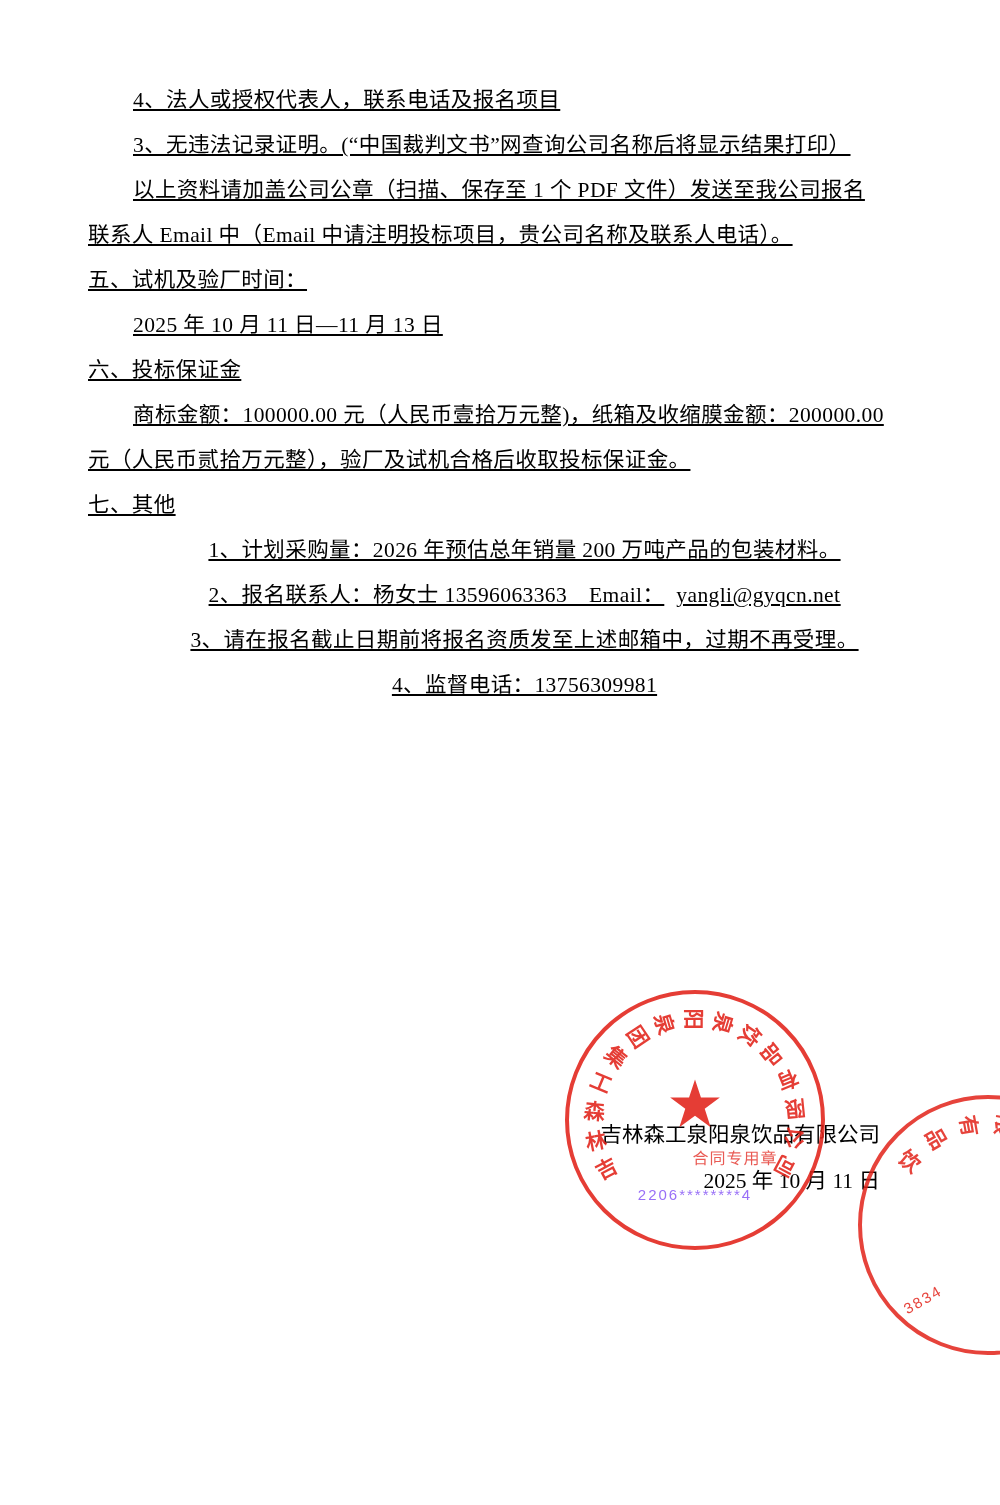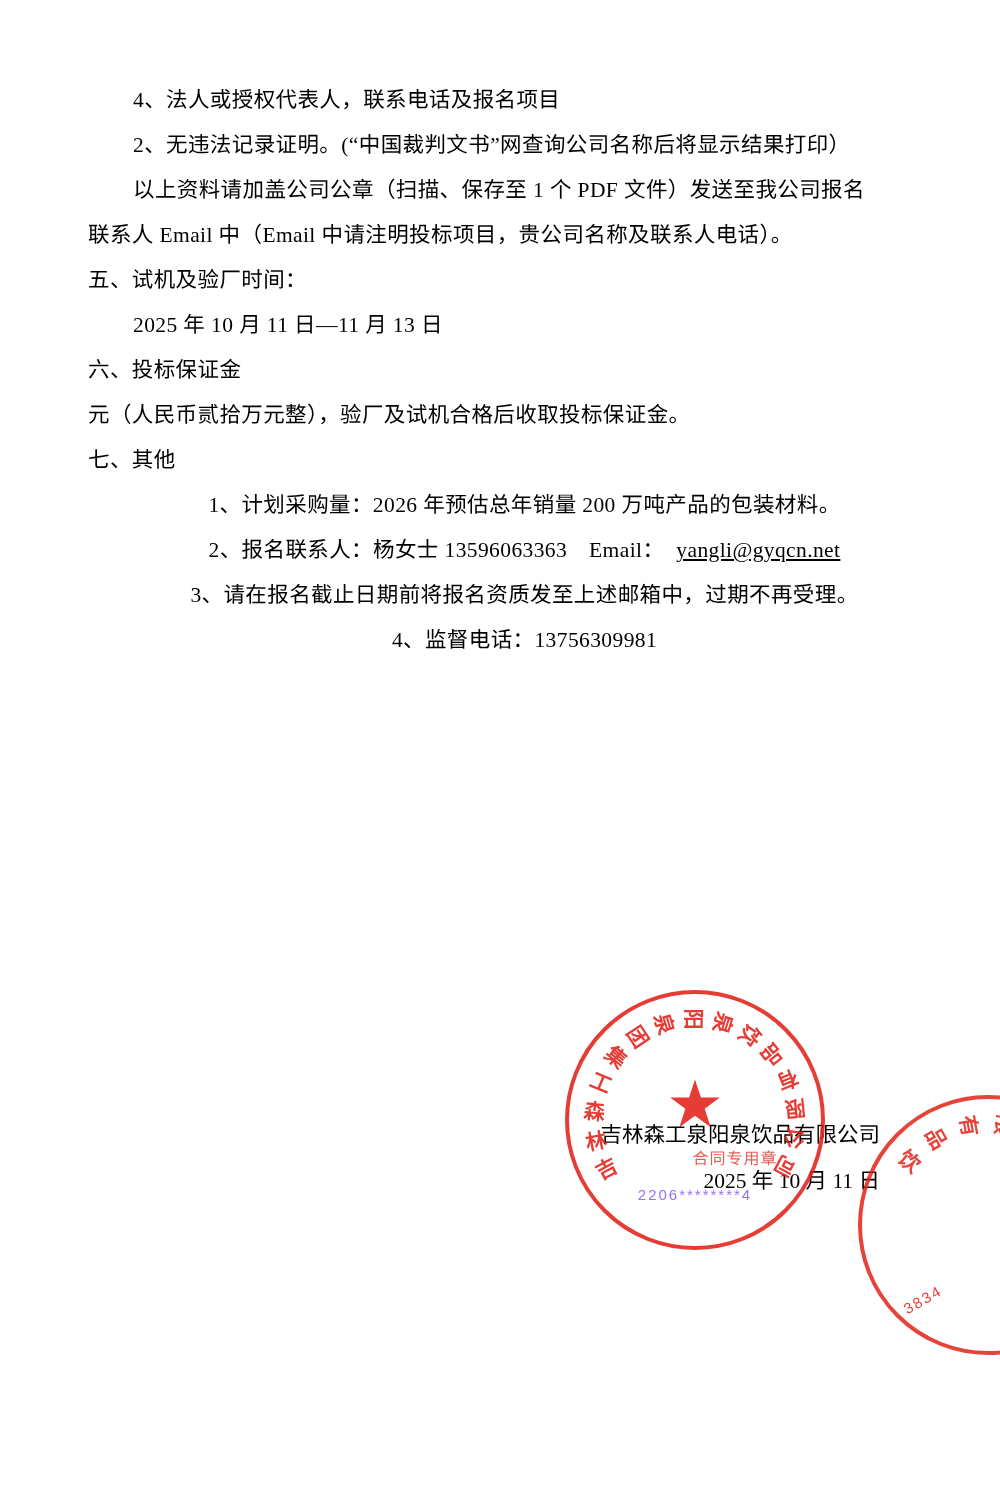--- a/index.html
+++ b/index.html
@@ -20,20 +20,21 @@
     left: 0; top: 0;
     width: 1000px;
     height: 1505px;
     background: #fff;
   }
   .content {
     position: absolute;
     left: 88px;
     top: 78px;
     width: 828px;
+    text-decoration: underline;
   }
   .line {
     font-size: 21.5px;
     line-height: 45px;
     letter-spacing: 0.4px;
     white-space: nowrap;
   }
   .indent1 { padding-left: 45px; }
   .indent2 { padding-left: 45px; text-align: center; }
   .noindent { padding-left: 0; }
@@ -151,26 +152,27 @@
     transform: rotate(-30deg);
   }
 </style>
 </head>
 <body>
 
 <div class="page">
 
   <div class="content">
     <div class="line indent1">4、法人或授权代表人，联系电话及报名项目</div>
-    <div class="line indent1">2、无违法记录证明。(“中国裁判文书”网查询公司名称后将显示结果打印）</div>
+    <div class="line indent1">3、无违法记录证明。(“中国裁判文书”网查询公司名称后将显示结果打印）</div>
     <div class="line indent1">以上资料请加盖公司公章（扫描、保存至 1 个 PDF 文件）发送至我公司报名</div>
     <div class="line noindent">联系人 Email 中（Email 中请注明投标项目，贵公司名称及联系人电话）。</div>
     <div class="line noindent">五、试机及验厂时间：</div>
     <div class="line indent1">2025 年 10 月 11 日—11 月 13 日</div>
     <div class="line noindent">六、投标保证金</div>
+    <div class="line indent1">商标金额：100000.00 元（人民币壹拾万元整)，纸箱及收缩膜金额：200000.00</div>
     <div class="line noindent">元（人民币贰拾万元整），验厂及试机合格后收取投标保证金。</div>
     <div class="line noindent">七、其他</div>
     <div class="line indent2">1、计划采购量：2026 年预估总年销量 200 万吨产品的包装材料。</div>
     <div class="line indent2">
       <span>2、报名联系人：杨女士 13596063363　Email：</span><span class="ul">yangli@gyqcn.net</span>
     </div>
     <div class="line indent2">3、请在报名截止日期前将报名资质发至上述邮箱中，过期不再受理。</div>
     <div class="line indent2">4、监督电话：13756309981</div>
   </div>
 

